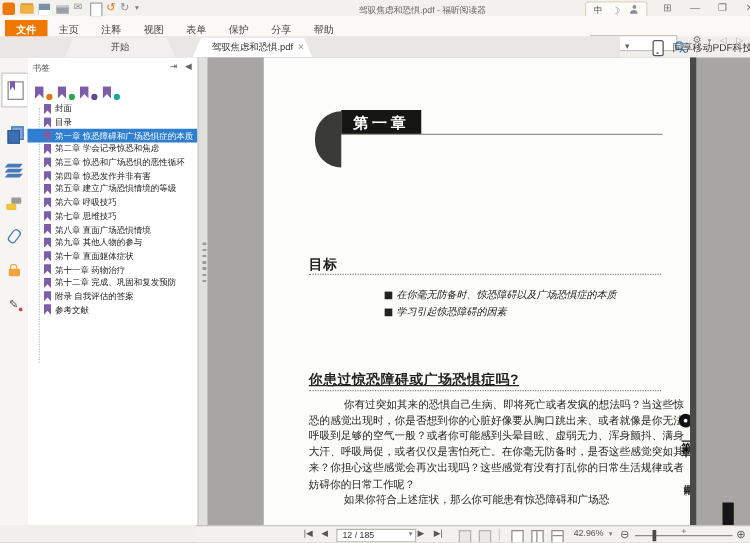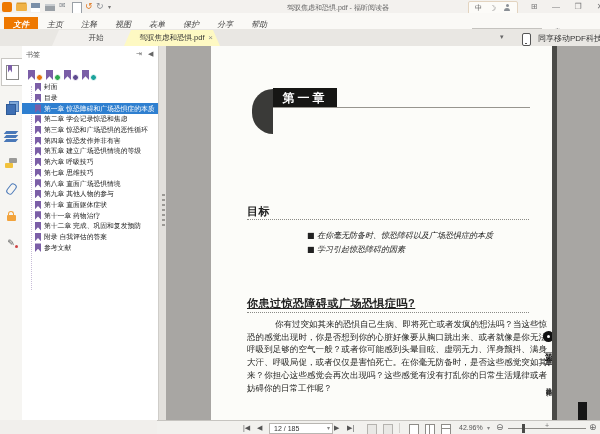--- a/index.html
+++ b/index.html
@@ -21,25 +21,25 @@
   #menubar{left:0;top:13px;width:600px;height:16px;background:#FAF9F6;}
   .menu-item{display:inline-block;height:16px;line-height:16px;padding:0 9px;font-size:8px;color:#444;}
   .menu-item.active{background:#EE7800;color:#fff;font-weight:bold;}
   
   .mag-icon{position:relative;width:9px;height:9px;display:inline-block;}
   .mag-icon::before{content:"";position:absolute;left:0;top:0;width:5px;height:5px;border:1.4px solid currentColor;border-radius:50%;}
   .mag-icon::after{content:"";position:absolute;left:6px;top:6px;width:3.5px;height:1.4px;background:currentColor;transform:rotate(45deg);transform-origin:0 0;}
   #search-input{position:absolute;left:472px;top:15px;width:62px;height:11px;border:1px solid #C5C3BF;background:#fff;font-size:7px;padding:0 3px;color:#555;}
   #search-input::placeholder{color:#999;}
   
-  #tabbar{left:0;top:29px;width:600px;height:17px;background:#E9E7E3;border-bottom:1px solid #C4C2BE;}
+  #tabbar{left:0;top:29px;width:496px;height:17px;background:#E9E7E3;border-bottom:1px solid #C4C2BE;}
   .doctab{position:absolute;top:1px;height:16px;line-height:16px;font-size:7.5px;color:#444;text-align:center;
           clip-path:polygon(7px 0,calc(100% - 7px) 0,100% 100%,0 100%);}
   #tab-start{left:52px;width:88px;background:#F2F0ED;}
-  #tab-doc{left:124px;width:96px;background:#fef9c3;color:#333;}
+  #tab-doc{left:154px;width:96px;background:#ffffff;color:#333;}
   #tab-doc .close{position:absolute;right:7px;top:0;color:#888;font-size:8px;}
   .phone-icon{position:relative;display:inline-block;width:7px;height:11px;border:1px solid #555;border-radius:2px;background:#fff;}
   .phone-icon::after{content:"";position:absolute;left:2px;bottom:1px;width:2px;height:1px;background:#555;}
   
   #navstrip{left:0;top:46px;width:22px;height:374px;background:#F6F5F2;border-right:1px solid #DEDCD8;}
   .stripbtn{position:absolute;left:2px;width:18px;height:22px;display:flex;align-items:center;justify-content:center;}
   .stripbtn.activeTile{background:#fff;border:1px solid #C9C7C3;left:1px;width:20px;height:26px;}
   .pageicon{position:relative;width:11px;height:13px;background:#fff;border:1px solid #8a8a88;}
   .pageicon::after{content:"";position:absolute;left:1.5px;top:-1px;width:4px;height:8px;background:#7B5EA7;
        clip-path:polygon(0 0,100% 0,100% 100%,50% 62%,0 100%);}
@@ -138,21 +138,21 @@
       <span style="font-size:8px;color:#777;">☽</span>
       <span class="person-icon"></span>
     </div>
     <div class="abs winctl" style="left:526px;top:1px;">⊞</div>
     <div class="abs winctl" style="left:548px;top:1px;">—</div>
     <div class="abs winctl" style="left:570px;top:1px;">❐</div>
     <div class="abs winctl" style="left:592px;top:1px;">✕</div>
   </div>
 
   <div id="menubar" class="abs">
-    <div style="padding-left:4px;font-style:italic;">
+    <div style="padding-left:4px;">
       
     <span class="menu-item active">文件</span><span class="menu-item">主页</span><span class="menu-item">注释</span><span class="menu-item">视图</span><span class="menu-item">表单</span><span class="menu-item">保护</span><span class="menu-item">分享</span><span class="menu-item">帮助</span></div>
     <span class="abs" style="left:459px;top:16px;color:#E8A33C;"><span class="mag-icon"></span></span>
     <input id="search-input" placeholder="查找" style="">
     <span class="abs" style="left:540px;top:16px;color:#2D7FC1;"><span class="mag-icon"></span></span>
     <span class="abs" style="left:554px;top:14px;font-size:8px;color:#777;">⚙</span>
     <span class="abs" style="left:566px;top:16px;font-size:6px;color:#999;">▾</span>
     <span class="abs" style="left:576px;top:15px;font-size:7px;color:#aaa;">◁</span>
     <span class="abs" style="left:589px;top:15px;font-size:7px;color:#aaa;">▷</span>
   </div>
@@ -306,20 +306,21 @@
       <div id="goals-list">
 
       <div class="goalrow">■ 在你毫无防备时、惊恐障碍以及广场恐惧症的本质</div>
           <div class="goalrow">■ 学习引起惊恐障碍的因素</div>
         </div>
 
       <div class="paper-h" style="left:36px;top:250px;text-decoration:underline;">你患过惊恐障碍或广场恐惧症吗?</div>
       <div class="dotline" style="left:36px;top:266px;width:282px;"></div>
       <div id="bodytext">
         <p>你有过突如其来的恐惧自己生病、即将死亡或者发疯的想法吗？当这些惊恐的感觉出现时，你是否想到你的心脏好像要从胸口跳出来、或者就像是你无法呼吸到足够的空气一般？或者你可能感到头晕目眩、虚弱无力、浑身颤抖、满身大汗、呼吸局促，或者仅仅是害怕死亡。在你毫无防备时，是否这些感觉突如其来？你担心这些感觉会再次出现吗？这些感觉有没有打乱你的日常生活规律或者妨碍你的日常工作呢？</p>
+        <p>如果你符合上述症状，那么你可能患有惊恐障碍和广场恐</p>
       </div>
 
       <div id="sidetab-dot"></div>
       <div id="sidetab-ch" class="vert">第一章</div>
       <div id="sidetab-ttl" class="vert">惊恐障碍和</div>
     </div>
     <div id="paper-shadow"></div>
     <div id="scroll-thumb"></div>
   </div>
 

